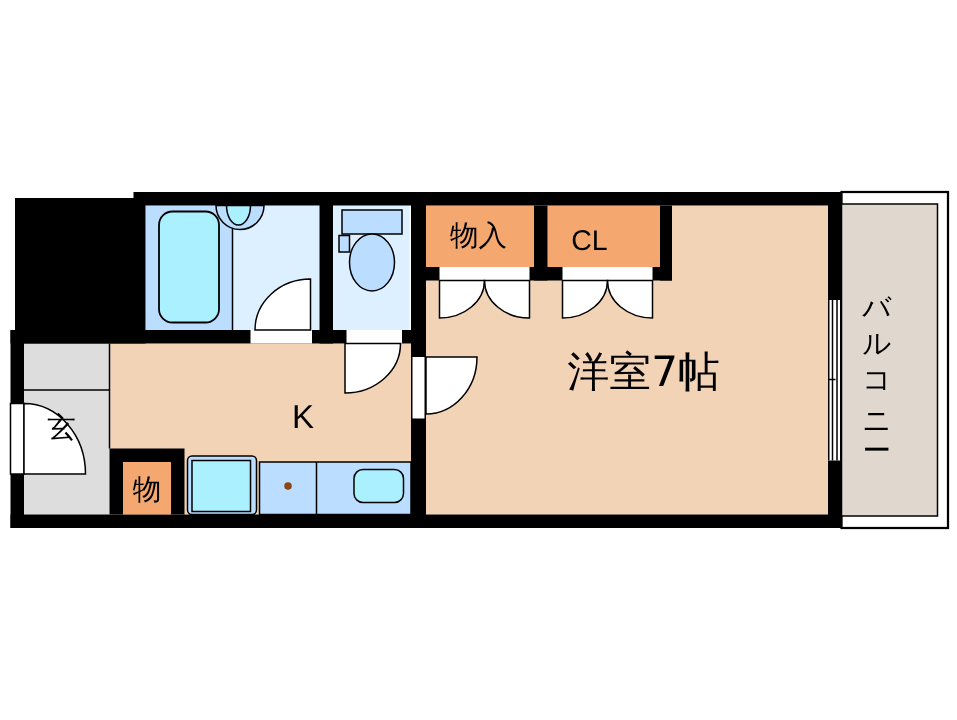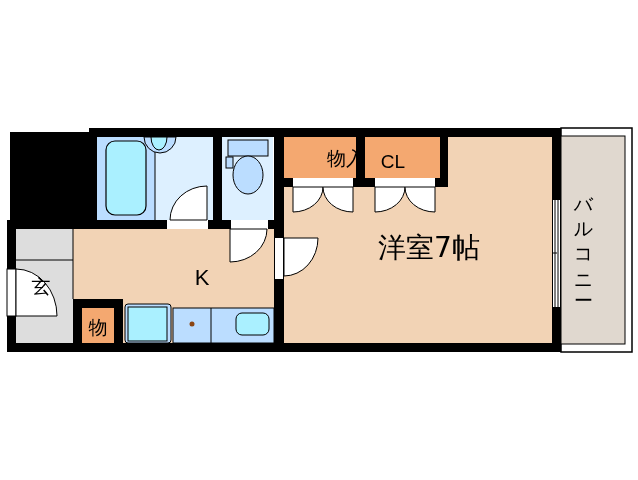--- a/index.html
+++ b/index.html
@@ -92,16 +92,16 @@
     <line x1="552" y1="253" x2="557" y2="253" stroke="#000" stroke-width="1"></line>
   </g>
 
   <rect x="561" y="128" width="71" height="224" fill="#fff" stroke="#000" stroke-width="1.5"></rect>
   <rect x="561" y="136" width="64" height="208" fill="#E0D8CF" stroke="#000" stroke-width="1"></rect>
 </svg>
 
 <div class="lbl" style="left:41px; top:286px; font-size:19px;">玄</div>
 <div class="lbl lbl-latin" style="left:202px; top:278px; font-size:22px;">K</div>
 <div class="lbl" style="left:98px; top:327px; font-size:19px;">物</div>
-<div class="lbl" style="left:319px; top:158px; font-size:19px;margin-left:27px;">物入</div>
+<div class="lbl" style="left:319px; top:158px; font-size:19px;">物入</div>
 <div class="lbl lbl-latin" style="left:393px; top:161px; font-size:19px;">CL</div>
 <div class="lbl" style="left:429px; top:248px; font-size:28px;">洋室7帖</div>
 <div class="lbl vlbl" style="left:584px; top:239px; font-size:19px;">バルコニー</div>
 
 </body></html>

